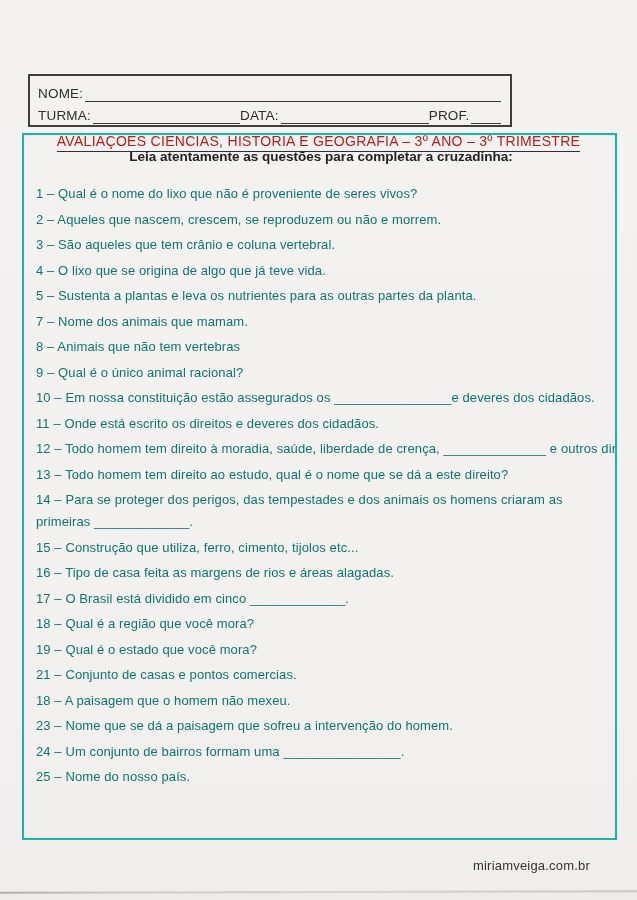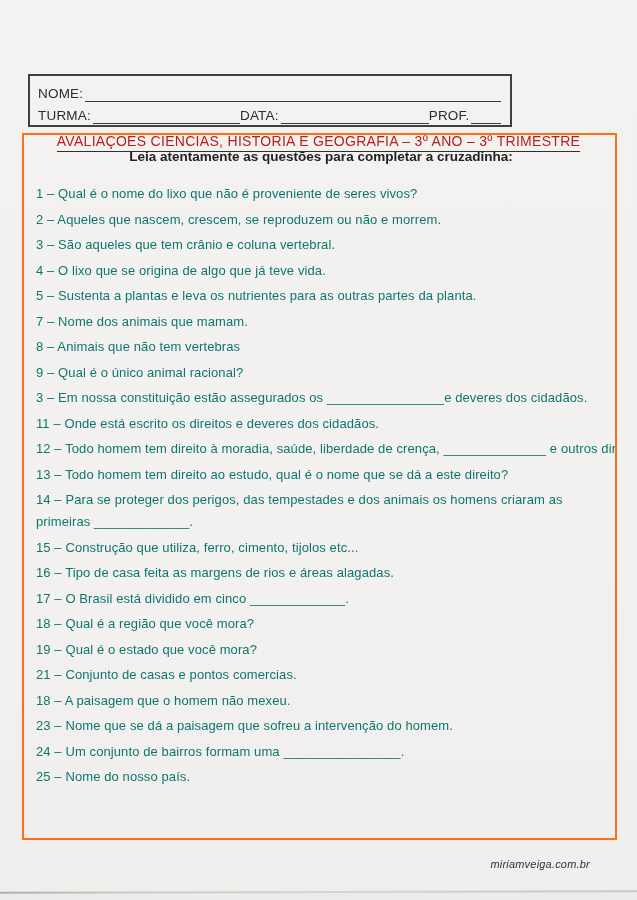--- a/index.html
+++ b/index.html
@@ -62,21 +62,21 @@
     margin-top: 34px;
   }
 
   
   .main-box {
     position: absolute;
     left: 22px;
     top: 133px;
     width: 595px;
     height: 707px;
-    border: 2px solid #f97316;
+    border: 2px solid #14b8a6;
     padding: 10px 9px 0 12px;
     overflow: hidden;
   }
   .instruction {
     text-align: center;
     font-weight: bold;
     font-size: 13.5px;
     line-height: 20px;
     margin: 2px 0 16px 0;
     color: #222;
@@ -89,24 +89,23 @@
     white-space: nowrap;
     color: #0f766e;
   }
   .question.wrap { white-space: normal; }
 
   
   .site-footer {
     position: absolute;
     top: 858px;
     right: 47px;
-    font-size: 11px;
+    font-size: 13px;
     letter-spacing: 0.2px;
     color: #333;
-    font-style: italic;
   }
 
   
   .scan-edge {
     position: absolute;
     left: 0;
     top: 891px;
     width: 100%;
     height: 1.5px;
     background: linear-gradient(90deg, #9d9b98 0%, #c2c0bd 20%, #cfcdca 55%, #bdbbb8 100%);
@@ -152,21 +151,21 @@
   <div class="instruction">Leia atentamente as questões para completar a cruzadinha:</div>
 
   <div class="question">1 – Qual é o nome do lixo que não é proveniente de seres vivos?</div>
   <div class="question">2 – Aqueles que nascem, crescem, se reproduzem ou não e morrem.</div>
   <div class="question">3 – São aqueles que tem crânio e coluna vertebral.</div>
   <div class="question">4 – O lixo que se origina de algo que já teve vida.</div>
   <div class="question">5 – Sustenta a plantas e leva os nutrientes para as outras partes da planta.</div>
   <div class="question">7 – Nome dos animais que mamam.</div>
   <div class="question">8 – Animais que não tem vertebras</div>
   <div class="question">9 – Qual é o único animal racional?</div>
-  <div class="question">3 – Em nossa constituição estão assegurados os ________________e deveres dos cidadãos.</div>
+  <div class="question">10 – Em nossa constituição estão assegurados os ________________e deveres dos cidadãos.</div>
   <div class="question">11 – Onde está escrito os direitos e deveres dos cidadãos.</div>
   <div class="question">12 – Todo homem tem direito à moradia, saúde, liberdade de crença, ______________ e outros direitos.</div>
   <div class="question">13 – Todo homem tem direito ao estudo, qual é o nome que se dá a este direito?</div>
   <div class="question wrap">14 – Para se proteger dos perigos, das tempestades e dos animais os homens criaram as primeiras _____________.</div>
   <div class="question">15 – Construção que utiliza, ferro, cimento, tijolos etc...</div>
   <div class="question">16 – Tipo de casa feita as margens de rios e áreas alagadas.</div>
   <div class="question">17 – O Brasil está dividido em cinco _____________.</div>
   <div class="question">18 – Qual é a região que você mora?</div>
   <div class="question">19 – Qual é o estado que você mora?</div>
   <div class="question">21 – Conjunto de casas e pontos comercias.</div>

